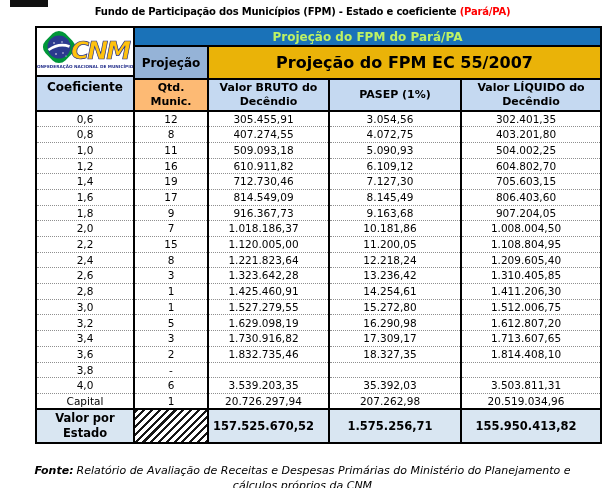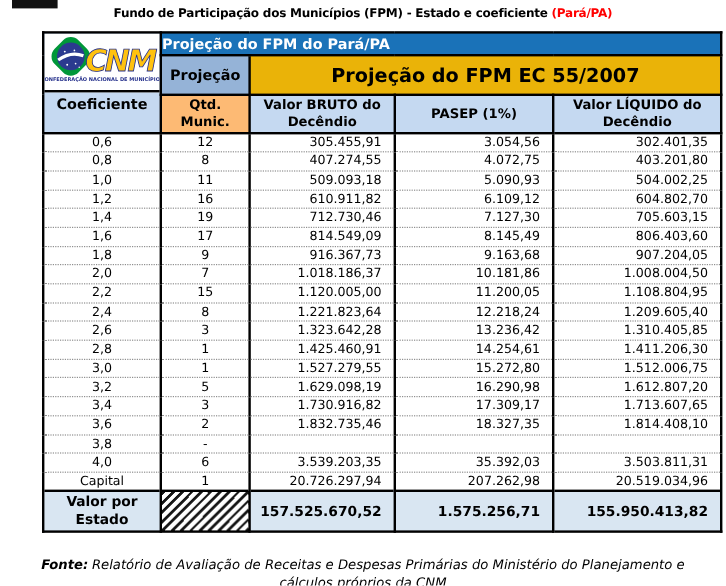--- a/index.html
+++ b/index.html
@@ -28,23 +28,23 @@
   table.fpm {
     border-collapse: collapse;
     table-layout: fixed;
     width: 565px;
     margin: 9px 0 0 35px;
   }
   th, td { padding: 0; }
   thead th, tfoot td { border: 2px solid #000; }
 
   .h1 {
-    background: #1A72B8; color: #ffffff;
+    background: #1A72B8; color: #bef264;
     height: 19px; font-size: 12px; font-weight: bold;
-    text-align: left;
+    text-align: center;
   }
   .h2-left {
     background: #95B3D7; height: 33px;
     font-size: 12px; font-weight: bold; text-align: center;
   }
   .h2-right {
     background: #eab308; height: 19px;
     font-size: 16px; font-weight: bold; text-align: center;
   }
   .h3 {
@@ -82,21 +82,21 @@
     height: 15.7px;
     font-size: 10.5px;
     border-top: 1px dotted #8f8f8f;
     border-bottom: 1px dotted #8f8f8f;
     border-left: 2px solid #000;
     border-right: 2px solid #000;
     background: #fff;
     line-height: 1;
   }
   .c-center { text-align: center; }
-  .c-num { text-align: right; padding-right: 10px; }
+  .c-num { text-align: center; padding-right: 10px; }
 
   tfoot td {
     background: #D9E6F2;
     font-weight: bold;
     height: 34px;
     font-size: 11.5px;
   }
   .total-label {
     text-align: center;
     white-space: pre-line;

